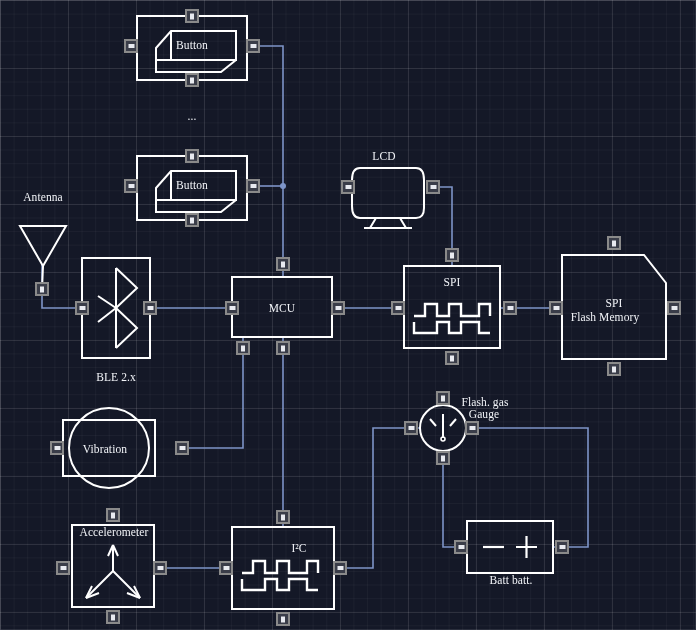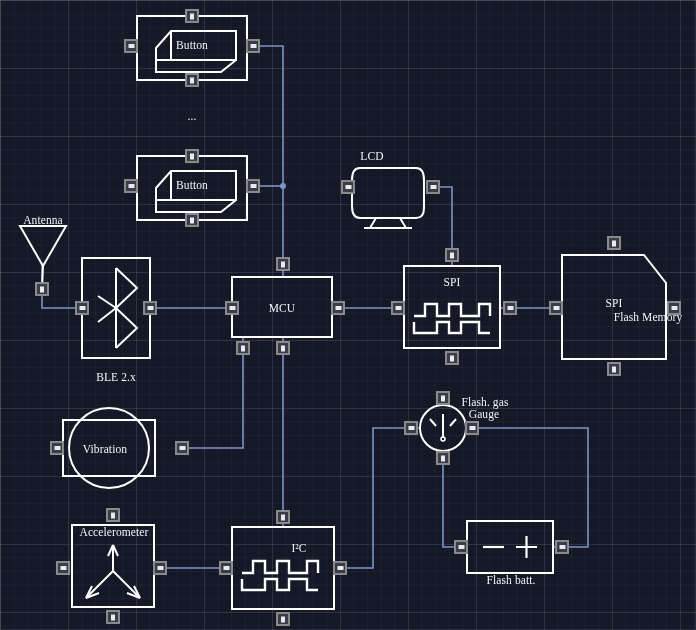--- a/index.html
+++ b/index.html
@@ -224,27 +224,27 @@
       <use href="#port-h" x="472" y="428"></use>
 
       <use href="#port-h" x="461" y="547"></use>
       <use href="#port-h" x="562" y="547"></use>
     </g>
   </svg>
 
   <div class="lbl" style="left:192px;top:45px">Button</div>
   <div class="lbl" style="left:192px;top:116px">...</div>
   <div class="lbl" style="left:192px;top:185px">Button</div>
-  <div class="lbl" style="left:43px;top:220px">Antenna</div>
+  <div class="lbl" style="left:43px;top:197px">Antenna</div>
   <div class="lbl" style="left:116px;top:377px">BLE 2.x</div>
-  <div class="lbl" style="left:372px;top:156px">LCD</div>
+  <div class="lbl" style="left:384px;top:156px">LCD</div>
   <div class="lbl" style="left:282px;top:308px">MCU</div>
   <div class="lbl" style="left:452px;top:282px">SPI</div>
   <div class="lbl" style="left:614px;top:303px">SPI</div>
-  <div class="lbl" style="left:648px;top:317px">Flash Memory</div>
+  <div class="lbl" style="left:605px;top:317px">Flash Memory</div>
   <div class="lbl" style="left:105px;top:449px">Vibration</div>
   <div class="lbl" style="left:114px;top:532px">Accelerometer</div>
   <div class="lbl" style="left:299px;top:548px">I²C</div>
   <div class="lbl" style="left:485px;top:402px">Flash. gas</div>
   <div class="lbl" style="left:484px;top:414px">Gauge</div>
-  <div class="lbl" style="left:511px;top:580px">Flash batt.</div>
+  <div class="lbl" style="left:511px;top:580px">Batt batt.</div>
 
 </div>
 
 </body></html>

